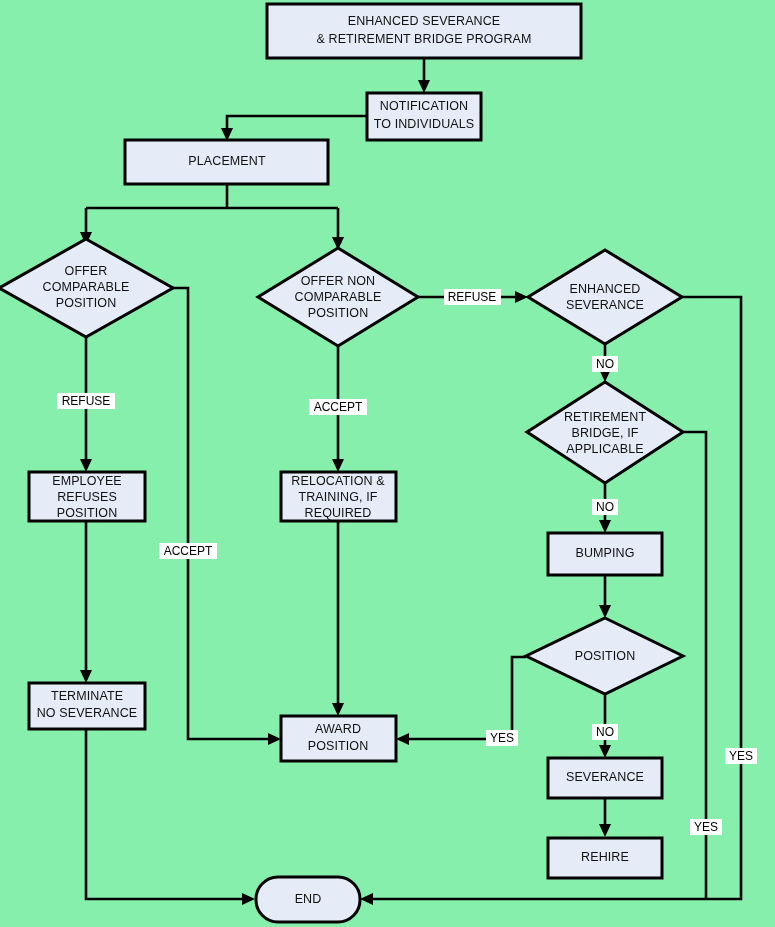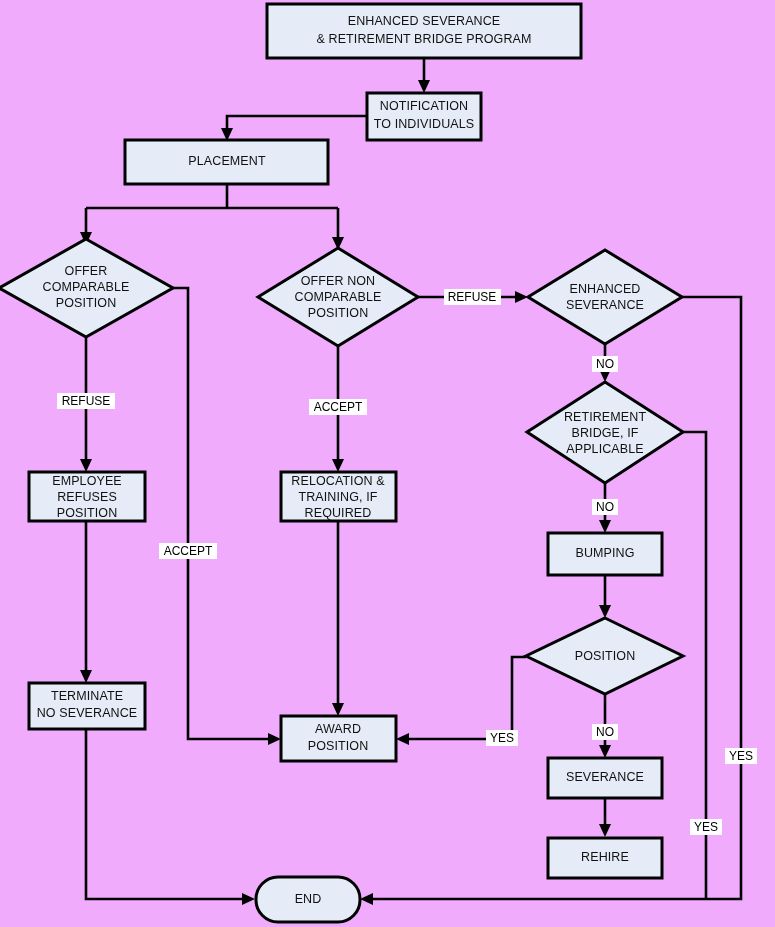--- a/index.html
+++ b/index.html
@@ -4,21 +4,21 @@
 <style>
   html, body {
     margin: 0;
     padding: 0;
     background: #808080;
   }
   #canvas-wrap {
     position: relative;
     width: 775px;
     height: 927px;
-    background: #f0abfc;
+    background: #86efac;
     overflow: hidden;
     font-family: "Liberation Sans", sans-serif;
   }
   svg#flow {
     display: block;
     width: 775px;
     height: 927px;
   }
   .node-shape {
     fill: #e5ecf7;

